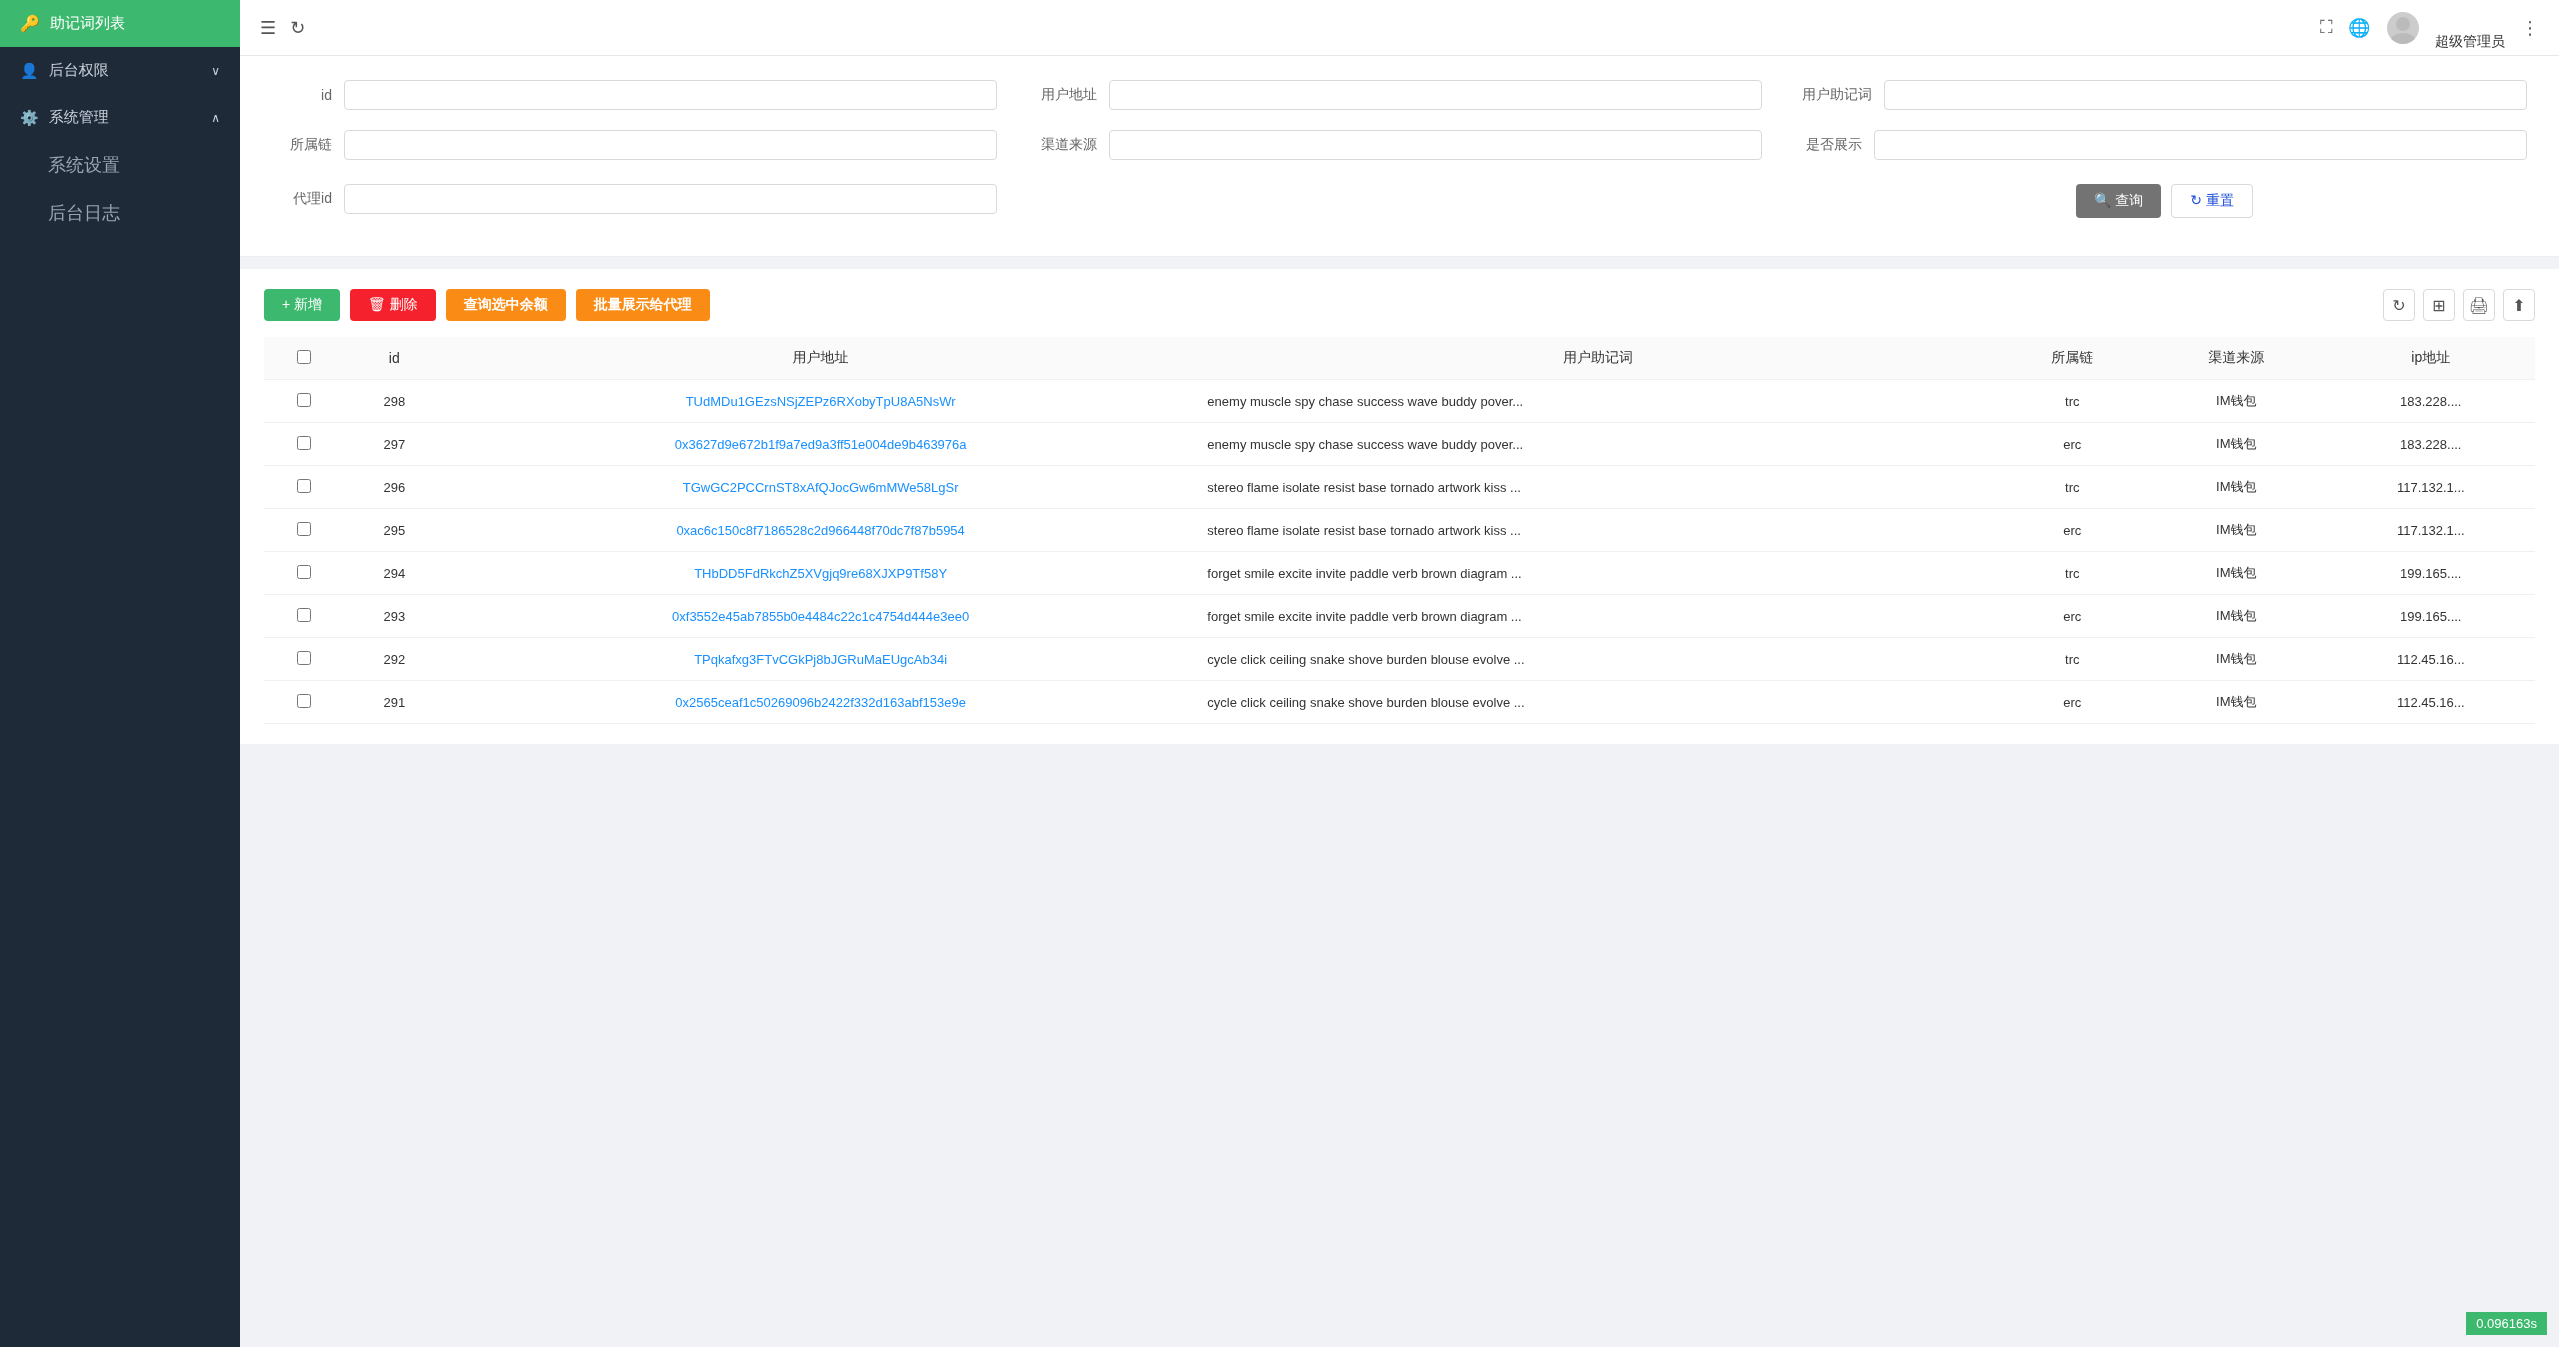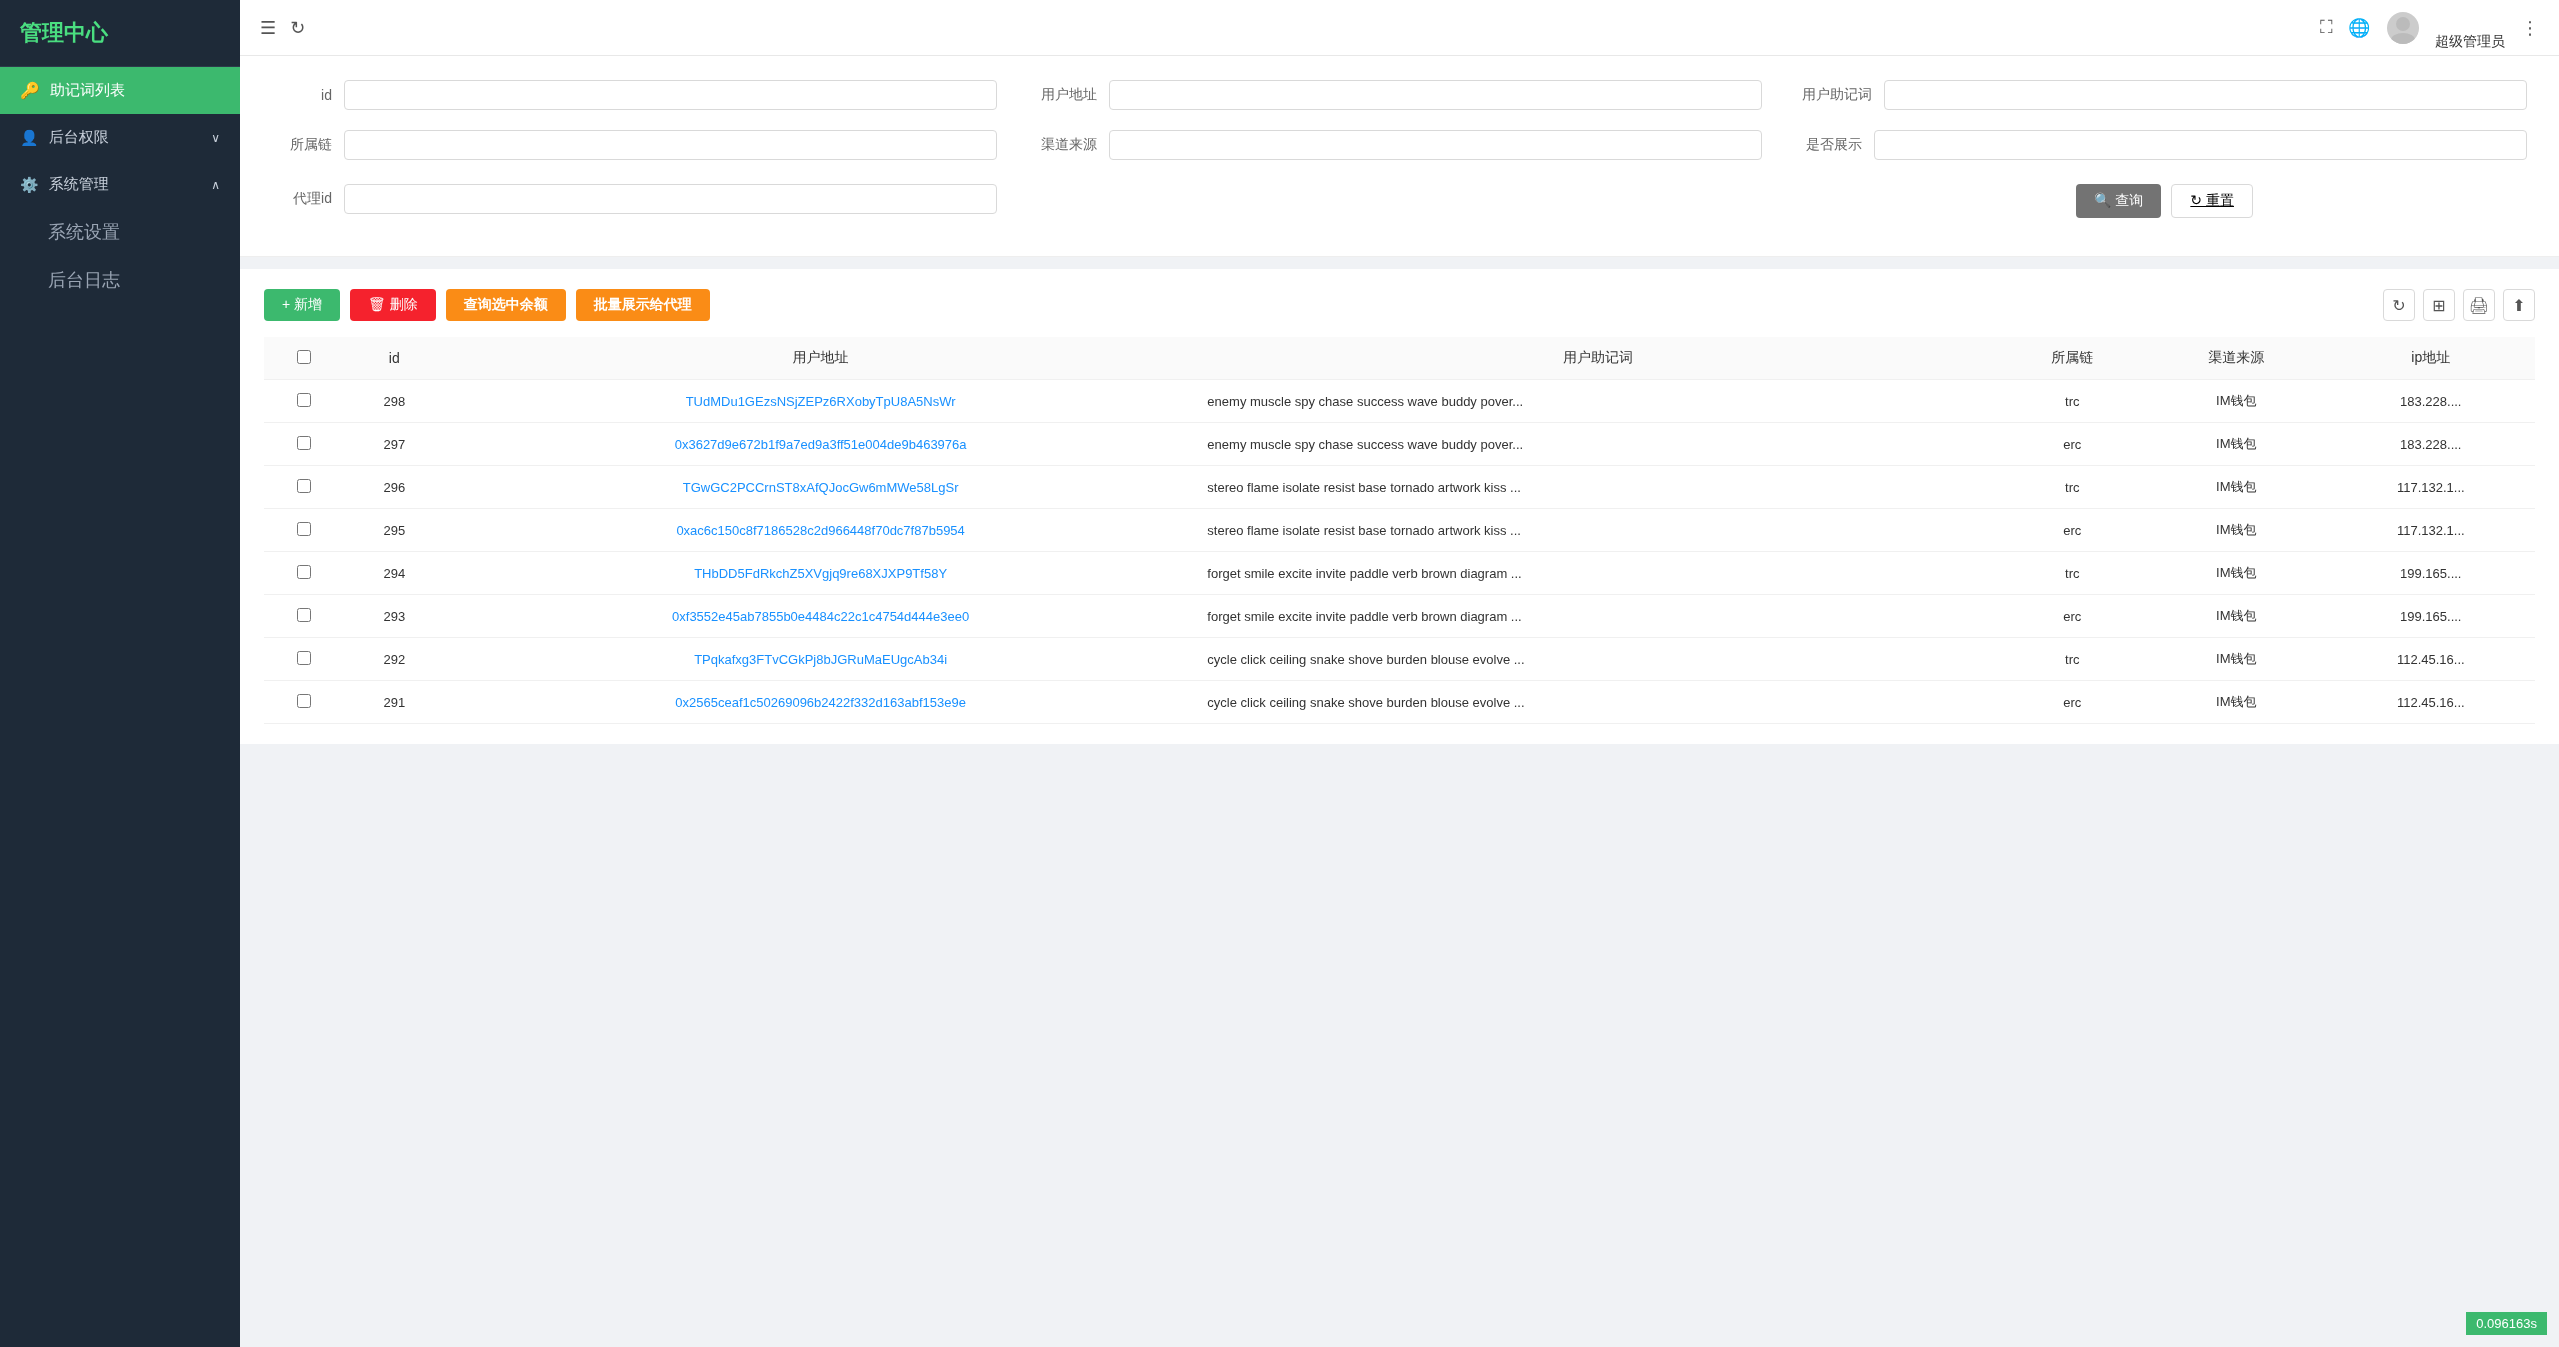--- a/index.html
+++ b/index.html
@@ -30,21 +30,21 @@
 
     
     .filter-panel { background: #fff; padding: 24px 32px 20px 32px; margin-bottom: 12px; border-bottom: 1px solid #eee; }
     .filter-grid { display: grid; grid-template-columns: 1fr 1fr 1fr; gap: 20px 40px; margin-bottom: 18px; }
     .filter-row { display: flex; align-items: center; gap: 12px; }
     .filter-label { color: #666; font-size: 14px; min-width: 60px; text-align: right; }
     .filter-input { border: 1px solid #d9d9d9; border-radius: 4px; padding: 6px 10px; font-size: 14px; outline: none; flex: 1; color: #333; }
     .filter-actions { display: flex; gap: 10px; justify-content: center; margin-top: 4px; }
     .btn { padding: 7px 18px; border-radius: 4px; font-size: 14px; cursor: pointer; border: none; display: inline-flex; align-items: center; gap: 5px; }
     .btn-primary { background: #737373; color: #fff; }
-    .btn-default { background: #fff; color: #000000; border: 1px solid #d9d9d9; text-decoration: underline; }
+    .btn-default { background: #fff; color: #1d4ed8; border: 1px solid #d9d9d9; }
     .btn-danger { background: #f5222d; color: #fff; }
     .btn-success { background: #3cb96e; color: #fff; }
     .btn-orange { background: #fa8c16; color: #fff; font-weight: bold; }
 
     
     .table-area { background: #fff; margin: 0 0 0 0; padding: 20px 24px; }
     .table-toolbar { display: flex; align-items: center; gap: 10px; margin-bottom: 16px; justify-content: space-between; }
     .table-toolbar-left { display: flex; gap: 10px; }
     .table-toolbar-right { display: flex; gap: 8px; align-items: center; }
     .toolbar-icon-btn { width: 32px; height: 32px; border: 1px solid #d9d9d9; border-radius: 4px; display: flex; align-items: center; justify-content: center; cursor: pointer; background: #fff; font-size: 16px; color: #555; }
@@ -58,21 +58,20 @@
     .version-badge { position: fixed; bottom: 12px; right: 12px; background: #3cb96e; color: #fff; padding: 4px 10px; border-radius: 0; font-size: 13px; }
 
     
     ::-webkit-scrollbar { width: 6px; }
     ::-webkit-scrollbar-thumb { background: #ccc; border-radius: 3px; }
   </style>
 </head>
 <body>
 
 <div class="sidebar">
-  <div class="sidebar-logo">管理中心</div>
 
   <div class="sidebar-item active">
     <span class="icon">🔑</span>
     <span>助记词列表</span>
   </div>
 
   <div class="sidebar-group-header">
     <div style="display:flex;align-items:center;gap:10px;">
       <span class="icon">👤</span>
       <span>后台权限</span>

